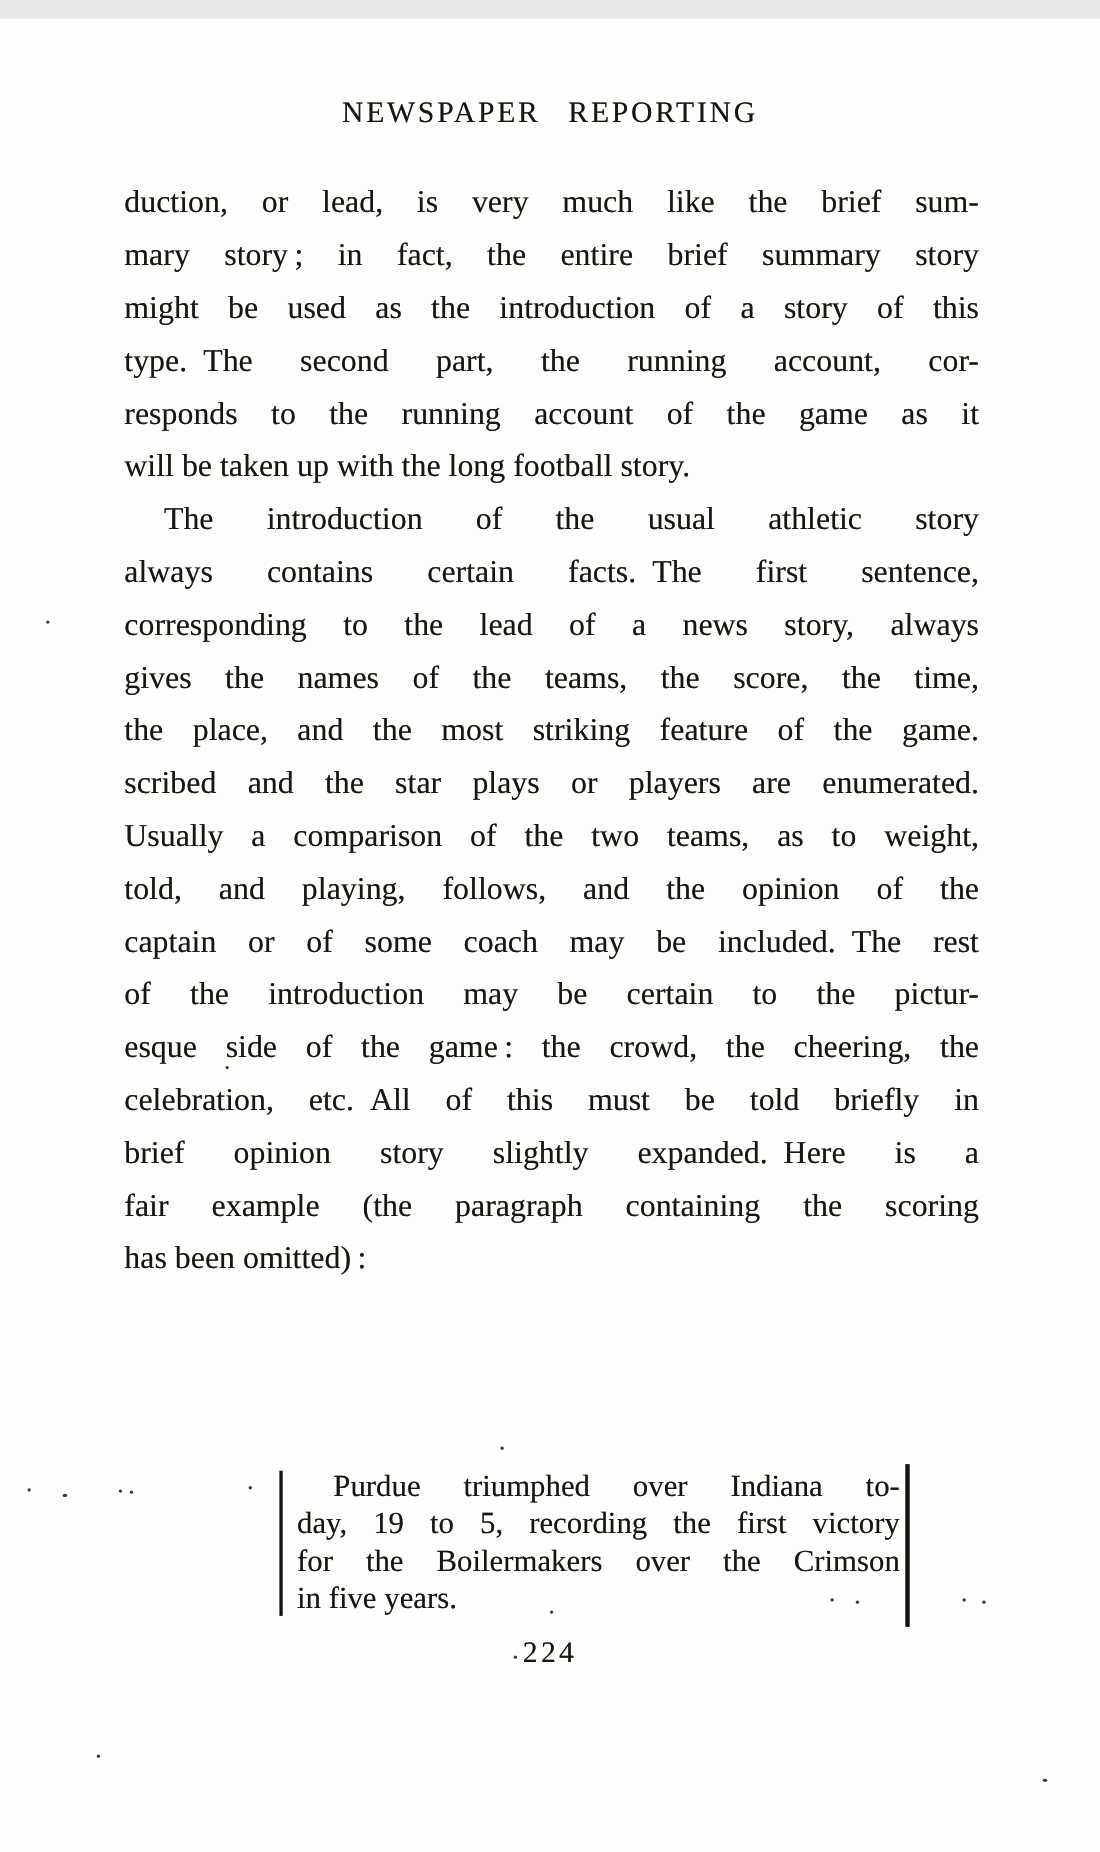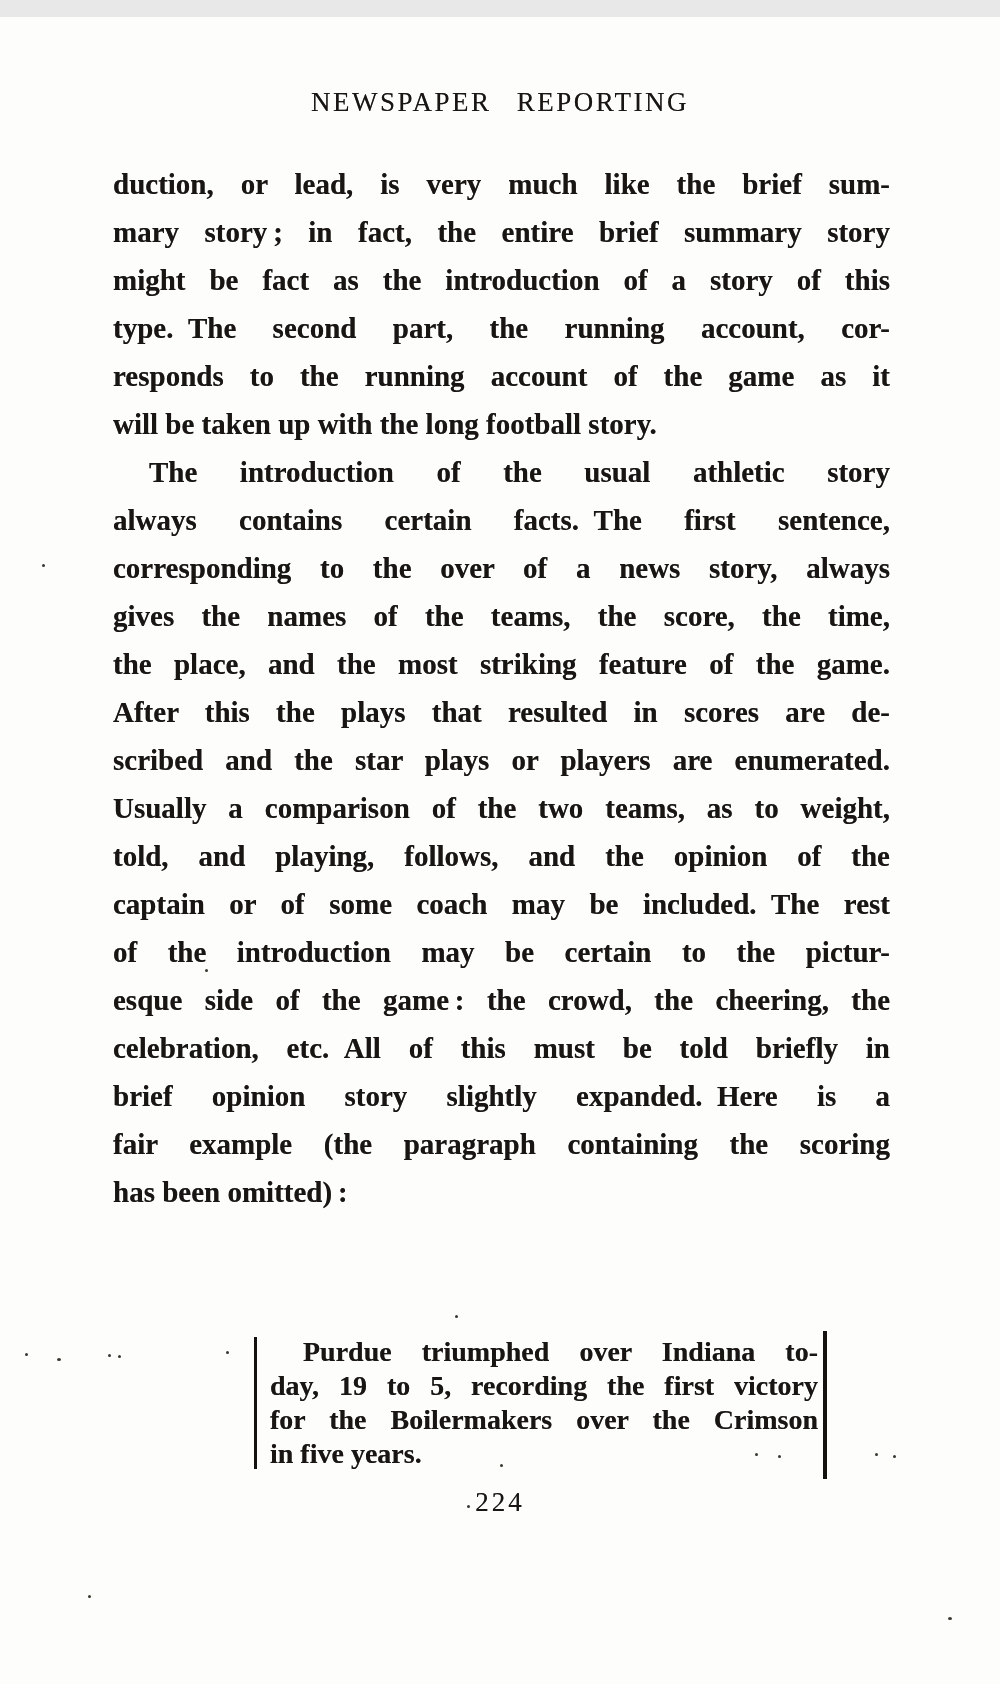--- a/index.html
+++ b/index.html
@@ -23,21 +23,20 @@
   .body-text{
     position:absolute;left:113px;top:143px;width:777px;
     font-size:29px;line-height:48px;
   }
   .tline{
     text-align:justify;
     text-align-last:justify;
     white-space:normal;
     hyphens:none;
     overflow:hidden;
-    font-weight:bold;
   }
   .tline.last{text-align-last:left;}
   .tline.findent{text-indent:36px;}
   .quote-text{
     position:absolute;left:270px;top:1318px;width:548px;
     font-size:28px;line-height:34px;
   }
   .quote-text .tline.findent{text-indent:33px;}
   .bar{position:absolute;background:#14110e;}
   .bar-left{left:254px;top:1320px;width:3px;height:132px;}
@@ -53,32 +52,31 @@
 <body>
 
 <div class="page">
 
   <div class="running-head">NEWSPAPER REPORTING</div>
 
   <div class="body-text">
     <div class="para">
         <div class="tline">duction, or lead, is very much like the brief sum-</div>
         <div class="tline">mary story ; in fact, the entire brief summary story</div>
-        <div class="tline">might be fact as the introduction of a story of this</div>
+        <div class="tline">might be used as the introduction of a story of this</div>
         <div class="tline">type. The second part, the running account, cor-</div>
         <div class="tline">responds to the running account of the game as it</div>
         <div class="tline last">will be taken up with the long football story.</div>
       </div>
     <div class="para">
         <div class="tline findent">The introduction of the usual athletic story</div>
         <div class="tline">always contains certain facts. The first sentence,</div>
-        <div class="tline">corresponding to the over of a news story, always</div>
+        <div class="tline">corresponding to the lead of a news story, always</div>
         <div class="tline">gives the names of the teams, the score, the time,</div>
         <div class="tline">the place, and the most striking feature of the game.</div>
-        <div class="tline">After this the plays that resulted in scores are de-</div>
         <div class="tline">scribed and the star plays or players are enumerated.</div>
         <div class="tline">Usually a comparison of the two teams, as to weight,</div>
         <div class="tline">told, and playing, follows, and the opinion of the</div>
         <div class="tline">captain or of some coach may be included. The rest</div>
         <div class="tline">of the introduction may be certain to the pictur-</div>
         <div class="tline">esque side of the game : the crowd, the cheering, the</div>
         <div class="tline">celebration, etc. All of this must be told briefly in</div>
         <div class="tline">brief opinion story slightly expanded. Here is a</div>
         <div class="tline">fair example (the paragraph containing the scoring</div>
         <div class="tline last">has been omitted) :</div>

